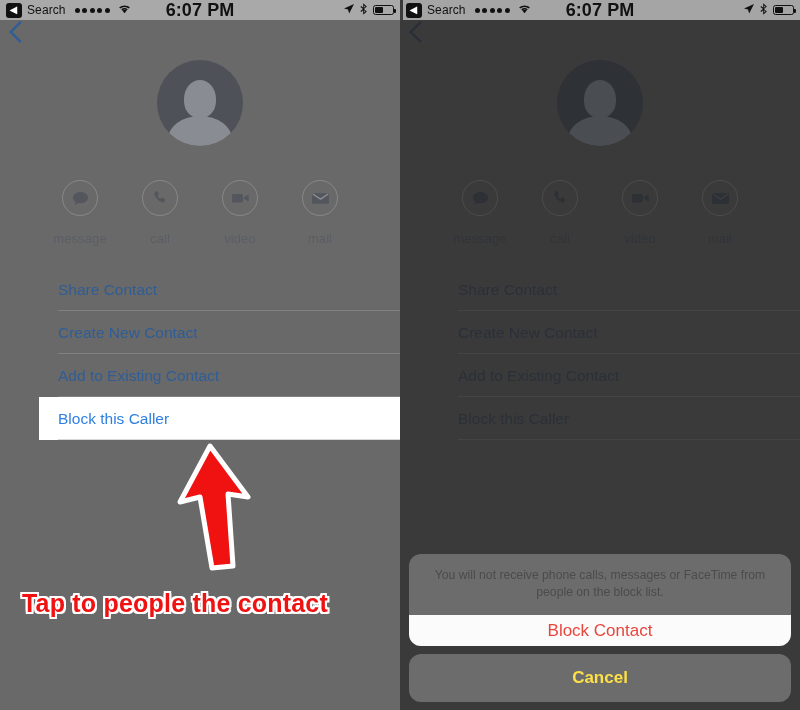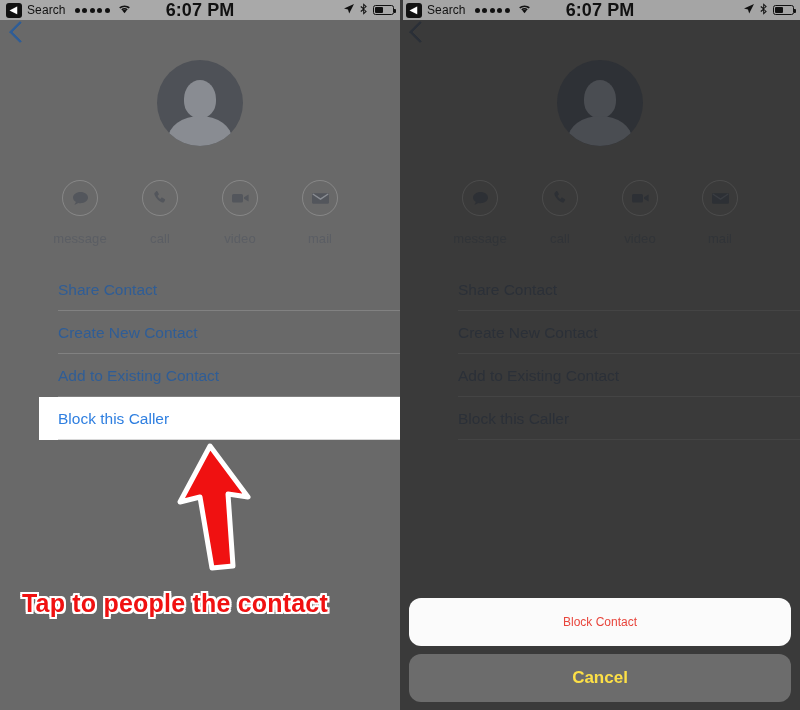--- a/index.html
+++ b/index.html
@@ -197,23 +197,23 @@
     background: rgba(150,150,150,.55);
   }
   .sheet-msg {
     padding: 13px 22px 13px;
     text-align: center;
     font-size: 12.2px;
     line-height: 1.45;
     color: #4b4b4b;
   }
   .sheet-btn {
-    height: 48px;
+    height: 31px;
     display: flex; align-items: center; justify-content: center;
-    font-size: 12px;
+    font-size: 17px;
   }
   .sheet-btn.block {
     background: #fbfbfb;
     color: #e8453c;
     width: calc(100% + 0px);
   }
   .sheet-cancel {
     margin-top: 8px;
     border-radius: 12px;
     background: rgba(150,150,150,.55);
@@ -466,20 +466,21 @@
         </div>
         <div class="list-row">
           <span>Block this Caller</span>
         </div>
       </div>
 
     </div>
 
     <div class="sheet">
       <div class="sheet-group">
+        <div class="sheet-msg">You will not receive phone calls, messages or FaceTime from people on the block list.</div>
         <div class="sheet-btn block">Block Contact</div>
       </div>
       <div class="sheet-cancel">Cancel</div>
     </div>
 
   </div>
 
 </div>
 
 </body></html>

